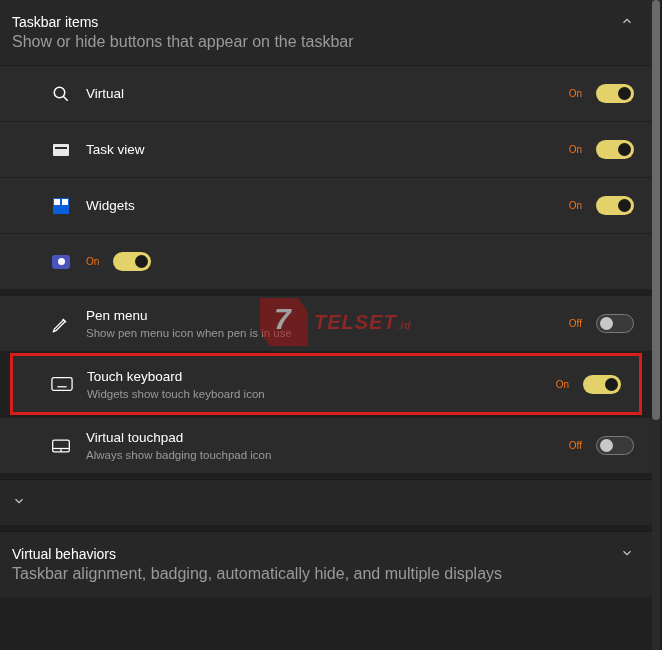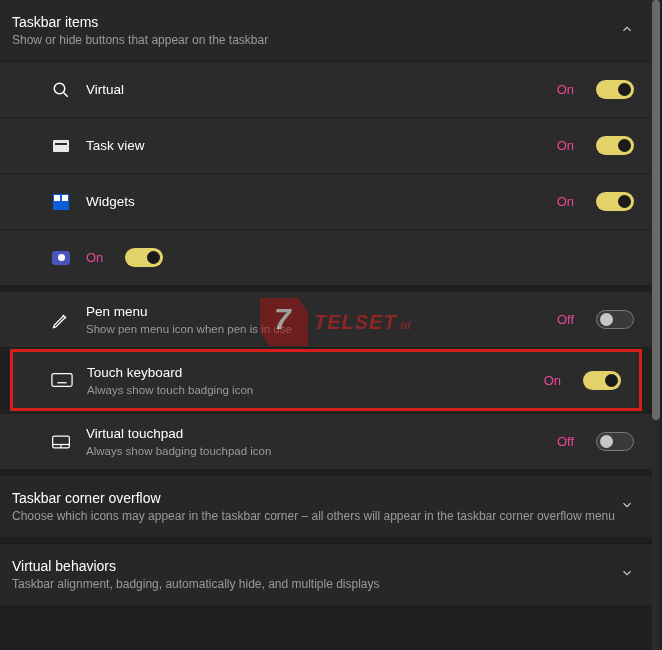--- a/index.html
+++ b/index.html
@@ -31,35 +31,35 @@
     top: 0;
     width: 8px;
     height: 420px;
     background: #696969;
     border-radius: 4px;
   }
   .section-header {
     padding: 14px 18px 14px 12px;
     display: flex;
     justify-content: space-between;
-    align-items: center;
+    align-items: flex-start;
     border-top: 1px solid #1a1a1a;
     background: #272727;
     cursor: pointer;
   }
   .section-header:first-child { border-top: none; }
   .section-title {
     color: #ffffff;
     font-size: 14px;
     font-weight: 400;
     margin-bottom: 3px;
   }
   .section-sub {
     color: #9a9a9a;
-    font-size: 12px;
+    font-size: 16px;
   }
   .chevron {
     color: #c8c8c8;
     font-size: 14px;
   }
   .row {
     display: flex;
     align-items: center;
     padding: 12px 18px 12px 50px;
     background: #2b2b2b;
@@ -80,23 +80,22 @@
   .row-label {
     color: #ffffff;
     font-size: 13.5px;
   }
   .row-sub {
     color: #9a9a9a;
     font-size: 11.5px;
     margin-top: 4px;
   }
   .state-text {
-    color: #ec4899;
-    font-size: 13px;
-    margin-right: 8px;
+    color: #f97316;
+    font-size: 10px;
   }
   .toggle {
     width: 38px;
     height: 19px;
     border-radius: 10px;
     position: relative;
     flex-shrink: 0;
   }
   .toggle.on { background: #e3d26a; }
   .toggle.off { background: #3a3a3a; border: 1px solid #7a7a7a; }
@@ -250,21 +249,21 @@
             <rect x="1" y="1" width="22" height="14" rx="2"></rect>
             <line x1="5" y1="5" x2="5" y2="5"></line>
             <line x1="9" y1="5" x2="9" y2="5"></line>
             <line x1="13" y1="5" x2="13" y2="5"></line>
             <line x1="17" y1="5" x2="17" y2="5"></line>
             <line x1="7" y1="11" x2="17" y2="11"></line>
           </svg>
       </div>
       <div class="row-text">
         <div class="row-label">Touch keyboard</div>
-        <div class="row-sub">Always show touch badging icon</div>
+        <div class="row-sub">Widgets show touch keyboard icon</div>
       </div>
       <div class="state-text">On</div>
       <div class="toggle on">
           <div class="knob"></div>
         </div>
     </div>
   </div>
 
   <div class="row">
     <div class="icon-slot">
@@ -280,24 +279,20 @@
     </div>
     <div class="state-text">Off</div>
     <div class="toggle off">
         <div class="knob"></div>
       </div>
   </div>
 
   <div class="gap"></div>
 
   <div class="section-header">
-    <div>
-      <div class="section-title">Taskbar corner overflow</div>
-      <div class="section-sub">Choose which icons may appear in the taskbar corner – all others will appear in the taskbar corner overflow menu</div>
-    </div>
     <div class="chevron">
       <svg width="14" height="14" viewBox="0 0 24 24" fill="none" stroke="currentColor" stroke-width="2">
           <polyline points="6 9 12 15 18 9"></polyline>
         </svg>
     </div>
   </div>
 
   <div class="gap"></div>
 
   <div class="section-header">

